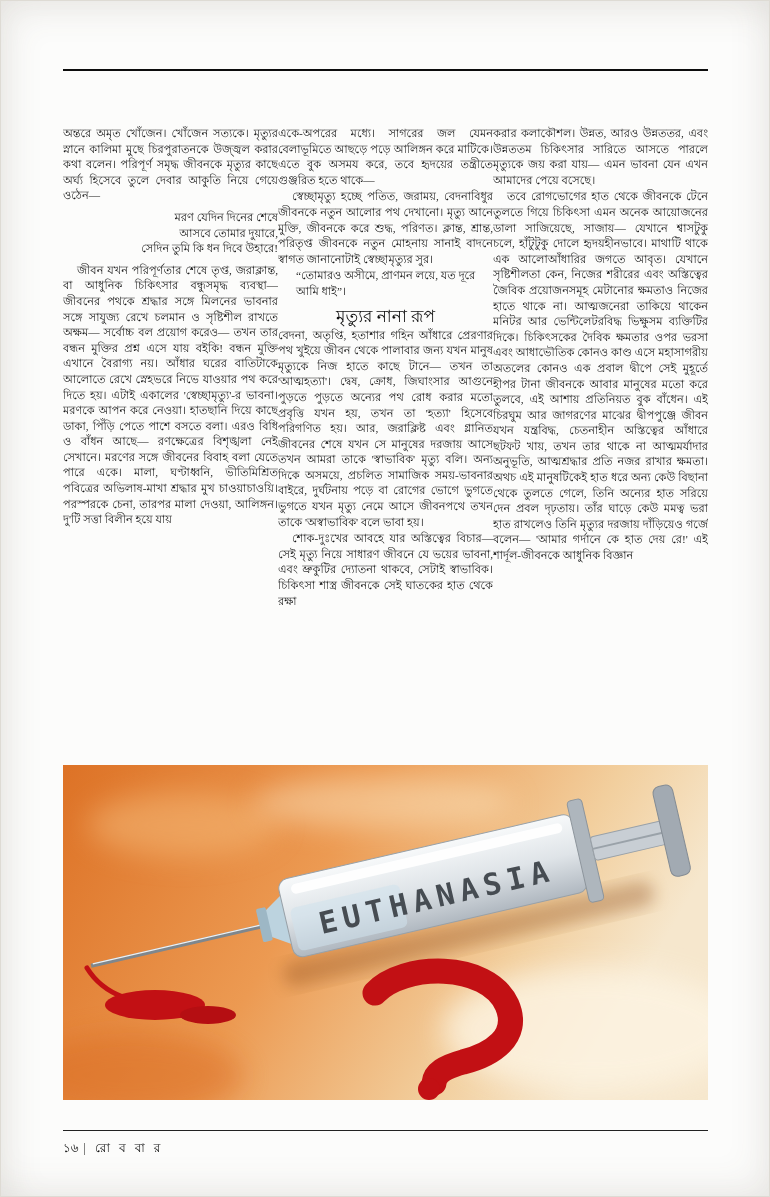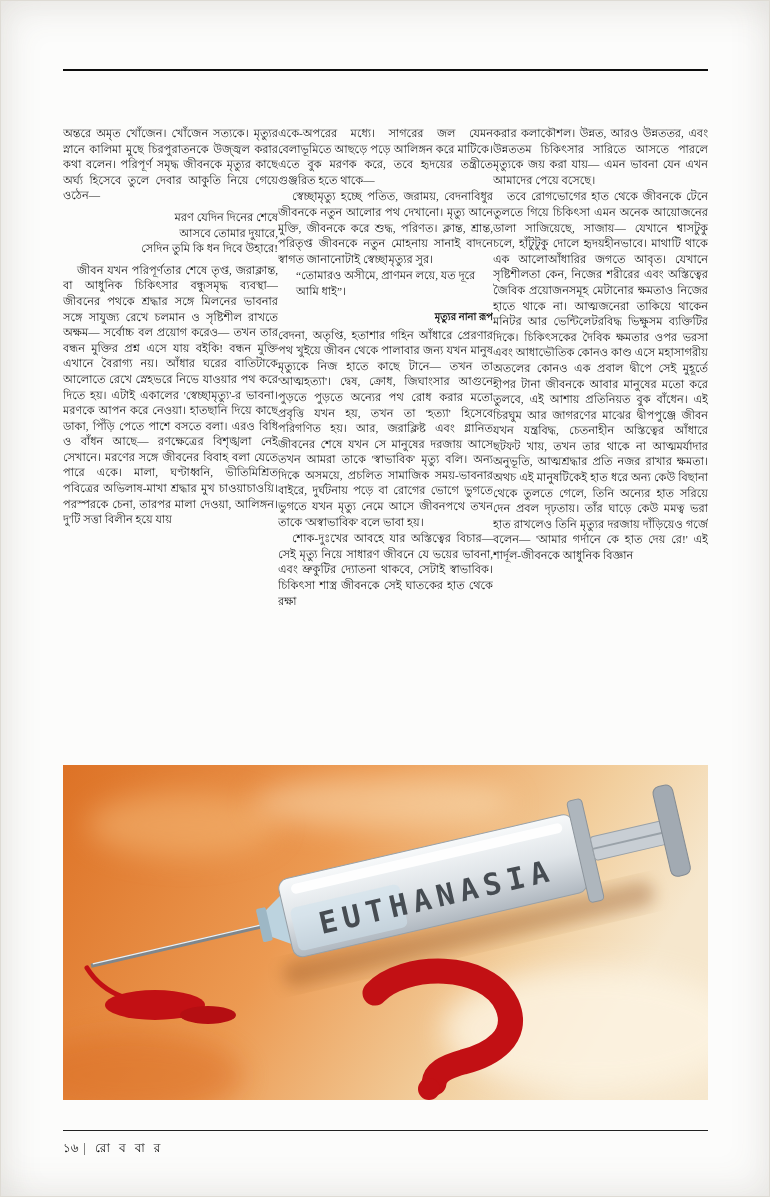--- a/index.html
+++ b/index.html
@@ -7,42 +7,42 @@
   .page{position:relative;width:770px;height:1197px;margin:0 auto;background:#fcfcfb;overflow:hidden;}
   .page::before{content:"";position:absolute;inset:0;pointer-events:none;
     box-shadow:inset 0 0 0 1px #dedbd4, inset 10px 12px 34px rgba(90,80,60,.10), inset -10px -12px 34px rgba(90,80,60,.08);}
   .top-rule{position:absolute;left:63px;top:69px;width:645px;height:2px;background:#0d0d0d;}
   .columns{position:absolute;left:63px;top:126px;width:645px;height:634px;display:flex;}
   .col{flex:1 1 0;overflow:hidden;}
   .blk{margin:0 0 1px 0;font-size:11.3px;line-height:15.6px;color:#181818;text-align:justify;}
   p.paragraph.indent{text-indent:14px;}
   p.verse{margin:6px 0 6px 34px;text-align:right;}
   p.quote{margin:0 0 2px 18px;text-align:left;}
-  h3.heading{font-size:10px;line-height:16px;font-weight:bold;margin:9px 0 3px 0;text-align:right;color:#101010;}
+  h3.heading{font-size:17px;line-height:16px;font-weight:normal;margin:9px 0 3px 0;text-align:center;color:#101010;}
   .illustration{position:absolute;left:63px;top:765px;width:645px;height:335px;margin:0;}
   .footer-rule{position:absolute;left:63px;top:1130px;width:645px;height:1px;background:#222;}
   .footer{position:absolute;left:63px;top:1139px;font-size:12px;color:#111;}
   .footer .name{letter-spacing:3px;margin-left:4px;}
   .footer .sep{margin:0 5px;color:#333;}
 </style>
 </head>
 <body>
 
 <div class="page">
 
   <div class="top-rule"></div>
 
   <div class="columns">
     <div class="col">
         <p class="blk paragraph">অন্তরে অমৃত খোঁজেন। খোঁজেন সত্যকে। মৃত্যুর স্নানে কালিমা মুছে চিরপুরাতনকে উজ্জ্বল করার কথা বলেন। পরিপূর্ণ সমৃদ্ধ জীবনকে মৃত্যুর কাছে অর্ঘ্য হিসেবে তুলে দেবার আকুতি নিয়ে গেয়ে ওঠেন—</p>
         <p class="blk verse">মরণ যেদিন দিনের শেষে<br>আসবে তোমার দুয়ারে,<br>সেদিন তুমি কি ধন দিবে উহারে!</p>
         <p class="blk paragraph indent">জীবন যখন পরিপূর্ণতার শেষে তৃপ্ত, জরাক্লান্ত, বা আধুনিক চিকিৎসার বন্ধুসমৃদ্ধ ব্যবস্থা— জীবনের পথকে শ্রদ্ধার সঙ্গে মিলনের ভাবনার সঙ্গে সাযুজ্য রেখে চলমান ও সৃষ্টিশীল রাখতে অক্ষম— সর্বোচ্চ বল প্রয়োগ করেও— তখন তার বন্ধন মুক্তির প্রশ্ন এসে যায় বইকি! বন্ধন মুক্তি এখানে বৈরাগ্য নয়। আঁধার ঘরের বাতিটাকে আলোতে রেখে স্নেহভরে নিভে যাওয়ার পথ করে দিতে হয়। এটাই একালের 'স্বেচ্ছামৃত্যু'-র ভাবনা। মরণকে আপন করে নেওয়া। হাতছানি দিয়ে কাছে ডাকা, পিঁড়ি পেতে পাশে বসতে বলা। এরও বিধি ও বাঁধন আছে— রণক্ষেত্রের বিশৃঙ্খলা নেই সেখানে। মরণের সঙ্গে জীবনের বিবাহ বলা যেতে পারে একে। মালা, ঘণ্টাধ্বনি, ভীতিমিশ্রিত পবিত্রের অভিলাষ-মাখা শ্রদ্ধার মুখ চাওয়াচাওয়ি। পরস্পরকে চেনা, তারপর মালা দেওয়া, আলিঙ্গন। দু'টি সত্তা বিলীন হয়ে যায়</p>
       </div>
     <div class="col">
-        <p class="blk paragraph">একে-অপরের মধ্যে। সাগরের জল যেমন বেলাভূমিতে আছড়ে পড়ে আলিঙ্গন করে মাটিকে। এতে বুক মরণক করে, তবে হৃদয়ের তন্ত্রীতে গুঞ্জরিত হতে থাকে—</p>
+        <p class="blk paragraph">একে-অপরের মধ্যে। সাগরের জল যেমন বেলাভূমিতে আছড়ে পড়ে আলিঙ্গন করে মাটিকে। এতে বুক অসময করে, তবে হৃদয়ের তন্ত্রীতে গুঞ্জরিত হতে থাকে—</p>
         <p class="blk paragraph indent">স্বেচ্ছামৃত্যু হচ্ছে পতিত, জরাময়, বেদনাবিধুর জীবনকে নতুন আলোর পথ দেখানো। মৃত্যু আনে মুক্তি, জীবনকে করে শুদ্ধ, পরিণত। ক্লান্ত, শ্রান্ত, পরিতৃপ্ত জীবনকে নতুন মোহনায় সানাই বাদনে স্বাগত জানানোটাই স্বেচ্ছামৃত্যুর সুর।</p>
         <p class="blk quote">“তোমারও অসীমে, প্রাণমন লয়ে, যত দূরে আমি ধাই”।</p>
         <h3 class="blk heading">মৃত্যুর নানা রূপ</h3>
         <p class="blk paragraph">বেদনা, অতৃপ্তি, হতাশার গহিন আঁধারে প্রেরণার পথ খুইয়ে জীবন থেকে পালাবার জন্য যখন মানুষ মৃত্যুকে নিজ হাতে কাছে টানে— তখন তা 'আত্মহত্যা'। দ্বেষ, ক্রোধ, জিঘাংসার আগুনে পুড়তে পুড়তে অন্যের পথ রোধ করার মতো প্রবৃত্তি যখন হয়, তখন তা 'হত্যা' হিসেবে পরিগণিত হয়। আর, জরাক্লিষ্ট এবং গ্লানিত জীবনের শেষে যখন সে মানুষের দরজায় আসে তখন আমরা তাকে 'স্বাভাবিক' মৃত্যু বলি। অন্য দিকে অসময়ে, প্রচলিত সামাজিক সময়-ভাবনার বাইরে, দুর্ঘটনায় পড়ে বা রোগের ভোগে ভুগতে ভুগতে যখন মৃত্যু নেমে আসে জীবনপথে তখন তাকে 'অস্বাভাবিক' বলে ভাবা হয়।</p>
         <p class="blk paragraph indent">শোক-দুঃখের আবহে যার অস্তিত্বের বিচার— সেই মৃত্যু নিয়ে সাধারণ জীবনে যে ভয়ের ভাবনা, এবং ভ্রুকুটির দ্যোতনা থাকবে, সেটাই স্বাভাবিক। চিকিৎসা শাস্ত্র জীবনকে সেই ঘাতকের হাত থেকে রক্ষা</p>
       </div>
     <div class="col">
         <p class="blk paragraph">করার কলাকৌশল। উন্নত, আরও উন্নততর, এবং উন্নততম চিকিৎসার সারিতে আসতে পারলে মৃত্যুকে জয় করা যায়— এমন ভাবনা যেন এখন আমাদের পেয়ে বসেছে।</p>
         <p class="blk paragraph indent">তবে রোগভোগের হাত থেকে জীবনকে টেনে তুলতে গিয়ে চিকিৎসা এমন অনেক আয়োজনের ডালা সাজিয়েছে, সাজায়— যেখানে শ্বাসটুকু চলে, হাঁটুটুকু দোলে হৃদয়হীনভাবে। মাথাটি থাকে এক আলোআঁধারির জগতে আবৃত। যেখানে সৃষ্টিশীলতা কেন, নিজের শরীরের এবং অস্তিত্বের জৈবিক প্রয়োজনসমূহ মেটানোর ক্ষমতাও নিজের হাতে থাকে না। আত্মজনেরা তাকিয়ে থাকেন মনিটর আর ভেন্টিলেটরবিদ্ধ ভিক্ষুসম ব্যক্তিটির দিকে। চিকিৎসকের দৈবিক ক্ষমতার ওপর ভরসা এবং আধাভৌতিক কোনও কাণ্ড এসে মহাসাগরীয় অতলের কোনও এক প্রবাল দ্বীপে সেই মুহূর্তে হীপর টানা জীবনকে আবার মানুষের মতো করে তুলবে, এই আশায় প্রতিনিয়ত বুক বাঁধেন। এই চিরঘুম আর জাগরণের মাঝের দ্বীপপুঞ্জে জীবন যখন যন্ত্রবিদ্ধ, চেতনাহীন অস্তিত্বের আঁধারে ছটফট খায়, তখন তার থাকে না আত্মমর্যাদার অনুভূতি, আত্মশ্রদ্ধার প্রতি নজর রাখার ক্ষমতা। অথচ এই মানুষটিকেই হাত ধরে অন্য কেউ বিছানা থেকে তুলতে গেলে, তিনি অন্যের হাত সরিয়ে দেন প্রবল দৃঢ়তায়। তাঁর ঘাড়ে কেউ মমত্ব ভরা হাত রাখলেও তিনি মৃত্যুর দরজায় দাঁড়িয়েও গর্জে বলেন— 'আমার গর্দানে কে হাত দেয় রে!' এই শার্দূল-জীবনকে আধুনিক বিজ্ঞান</p>
       </div>

